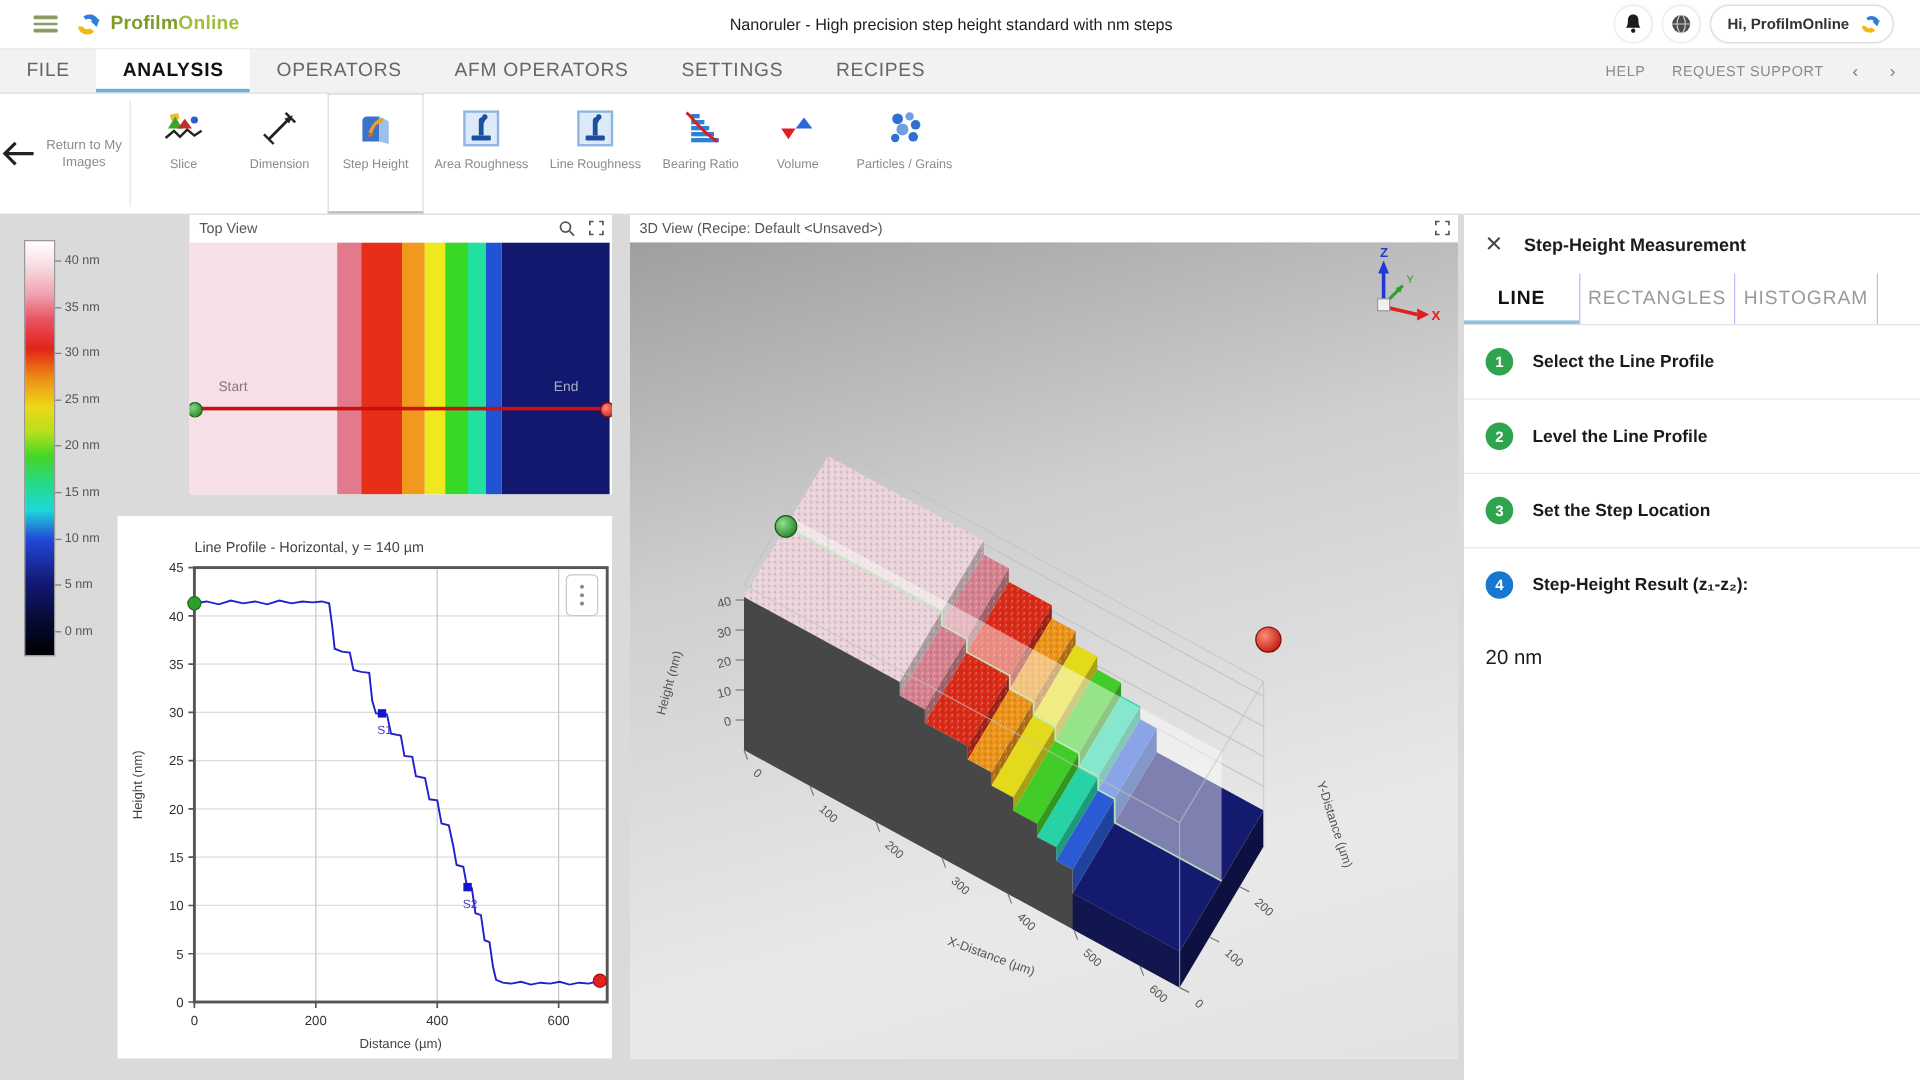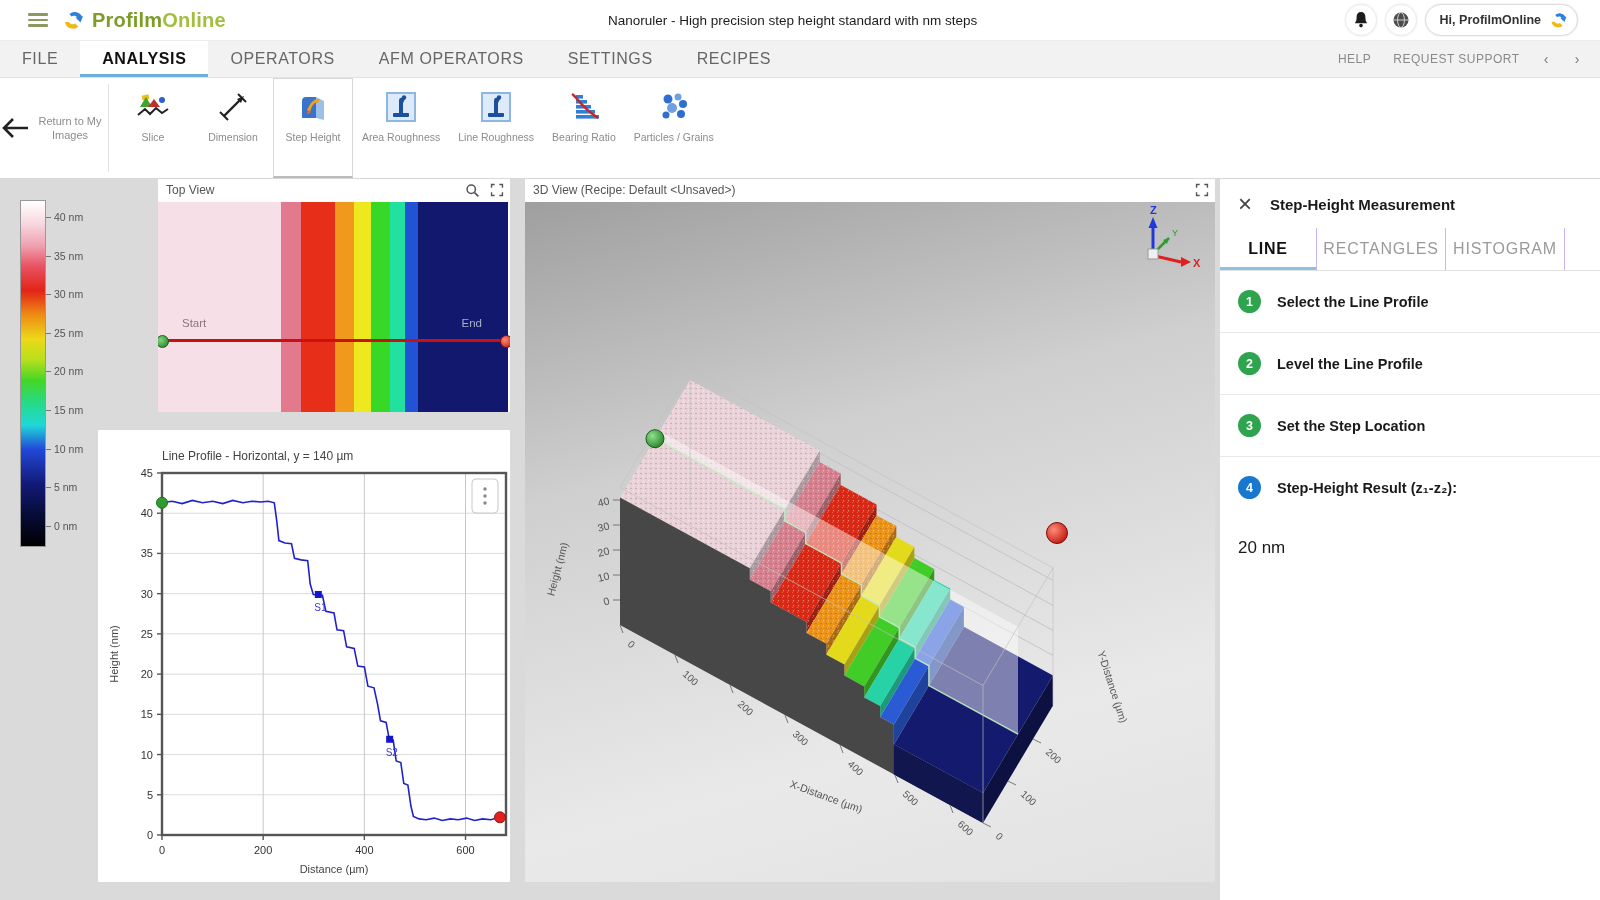--- a/index.html
+++ b/index.html
@@ -4,21 +4,21 @@
 <style>
   html,body{margin:0;padding:0;width:1600px;height:900px;overflow:hidden;
     font-family:"Liberation Sans","DejaVu Sans",sans-serif;background:#dadada;position:relative}
   
   .topbar{position:absolute;top:0;left:0;width:1600px;height:40px;background:#fff;
     border-bottom:1px solid #ececec;display:flex;align-items:center;z-index:5}
   .hamburger{width:20px;height:14px;margin-left:28px;display:flex;flex-direction:column;
     justify-content:space-between;cursor:pointer}
   .hamburger div{height:2.6px;background:#8a9a60;border-radius:1px}
   .brand{display:flex;align-items:center;margin-left:14px}
-  .brand-name{font-size:20px;font-weight:bold;margin-left:6px;letter-spacing:.2px}
+  .brand-name{font-size:16px;font-weight:bold;margin-left:6px;letter-spacing:.2px}
   .brand-name .p1{color:#7d9c28}.brand-name .p2{color:#a2bf40}
   .doc-title{position:absolute;left:50%;transform:translateX(-52%);font-size:13.5px;color:#1c1c1c;white-space:nowrap}
   .top-right{position:absolute;right:22px;display:flex;align-items:center;gap:8px}
   .circle-btn{width:30px;height:30px;border-radius:50%;background:#fff;border:1px solid #eee;
     display:flex;align-items:center;justify-content:center;box-shadow:0 0 2px rgba(0,0,0,.12)}
   .user-pill{height:30px;border:1px solid #ddd;border-radius:16px;display:flex;align-items:center;
     padding:0 8px 0 14px;gap:8px;box-shadow:0 0 2px rgba(0,0,0,.12);background:#fff}
   .user-pill span{font-size:12.5px;font-weight:bold;color:#333;white-space:nowrap}
   
   .menubar{position:absolute;top:41px;left:0;width:1600px;height:36px;background:#f2f2f2;
@@ -230,20 +230,29 @@
           <svg width="32" height="30" viewBox="0 0 32 30">
             <rect x="8" y="3" width="7" height="3.6" fill="#2f7fd4"></rect>
             <rect x="8" y="8" width="11" height="3.6" fill="#2f7fd4"></rect>
             <rect x="8" y="13" width="15" height="3.6" fill="#2f7fd4"></rect>
             <rect x="8" y="18" width="19" height="3.6" fill="#2f7fd4"></rect>
             <rect x="8" y="23" width="23" height="3.6" fill="#2f7fd4"></rect>
             <path d="M4 2 C10 6 12 14 30 26" stroke="#d42020" stroke-width="2.4" fill="none"></path>
           </svg>
         </div>
         <div class="lbl">Bearing Ratio</div>
+      </div>
+      <div class="tool">
+        <div class="ic">
+          <svg width="32" height="24" viewBox="0 0 32 24">
+            <polygon points="2,12 14,12 8,21" fill="#e02020"></polygon>
+            <polygon points="14,12 28,12 21,3" fill="#2868d8"></polygon>
+          </svg>
+        </div>
+        <div class="lbl">Volume</div>
       </div>
       <div class="tool">
         <div class="ic">
           <svg width="34" height="32" viewBox="0 0 34 32">
             <circle cx="11" cy="8" r="4.5" fill="#2f6fd0"></circle>
             <circle cx="21" cy="6" r="3.5" fill="#6fa0e0"></circle>
             <circle cx="26" cy="13" r="4" fill="#2f6fd0"></circle>
             <circle cx="15" cy="17" r="5" fill="#6fa0e0"></circle>
             <circle cx="24" cy="23" r="4" fill="#2f6fd0"></circle>
             <circle cx="9" cy="24" r="3.5" fill="#2f6fd0"></circle>

